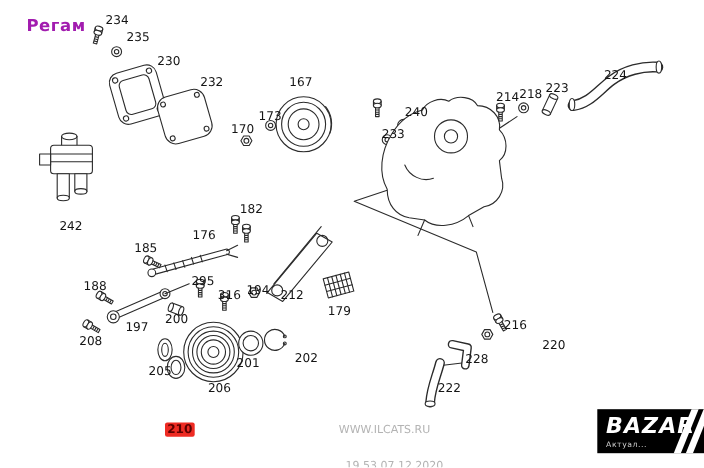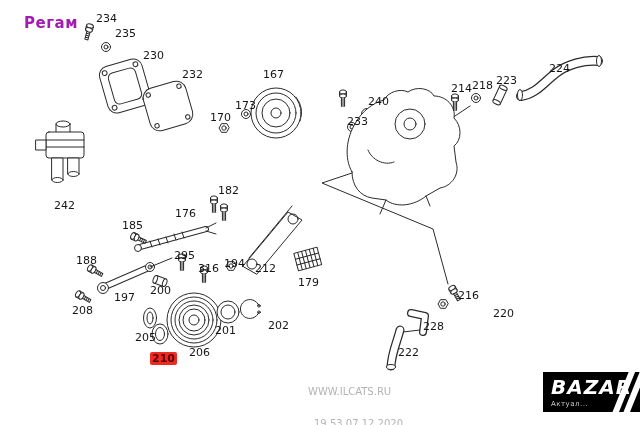--- a/index.html
+++ b/index.html
@@ -3,21 +3,21 @@
 <meta charset="utf-8">
 <style>
   html,body{margin:0;padding:0;background:#fff;}
   .stage{position:relative;width:640px;height:425px;background:#ffffff;overflow:hidden;
          font-family:"DejaVu Sans",sans-serif;}
   .diagram-svg{position:absolute;left:0;top:0;}
   .watermark{position:absolute;left:24px;top:14px;font-size:15px;color:#a21caf;
              letter-spacing:.5px;font-weight:bold;}
   .part-label{position:absolute;font-size:11px;line-height:1;color:#151515;
               padding:1px 2px;white-space:nowrap;cursor:pointer;}
-  .part-label.highlighted{font-weight:bold;color:#5c0000;border-radius:2px;}
+  .part-label.highlighted{font-weight:bold;color:#5c0000;border-radius:2px;margin-top:32px;}
   .footer-site{position:absolute;left:308px;top:386px;font-size:10px;color:#b3b3b3;}
   .footer-time{position:absolute;left:314px;top:418px;font-size:10px;color:#b3b3b3;text-decoration:underline;}
   .logo-box{position:absolute;left:543px;top:372px;width:97px;height:40px;background:#000;
             display:flex;flex-direction:column;justify-content:center;align-items:flex-start;
             padding-left:8px;box-sizing:border-box;overflow:hidden;}
   .logo-text{color:#fff;font-size:20px;font-weight:bold;font-style:italic;letter-spacing:1px;
              line-height:1;}
   .logo-subtext{color:#cfcfcf;font-size:7px;margin-top:3px;letter-spacing:.5px;}
   .logo-stripe{position:absolute;top:-4px;width:6px;height:52px;background:#fff;
                transform:rotate(22deg);}

